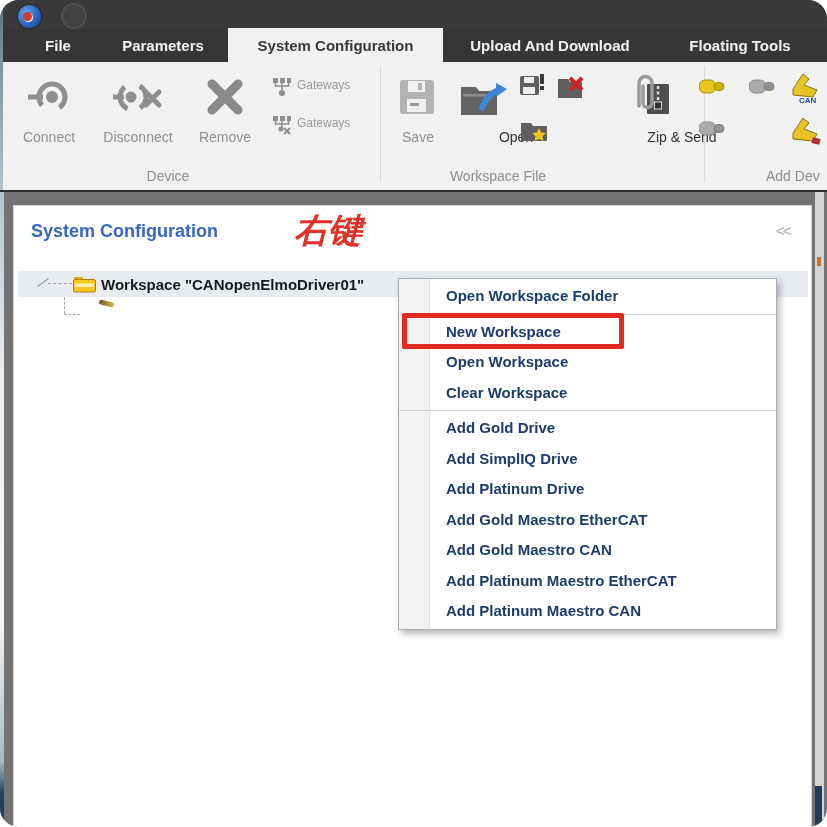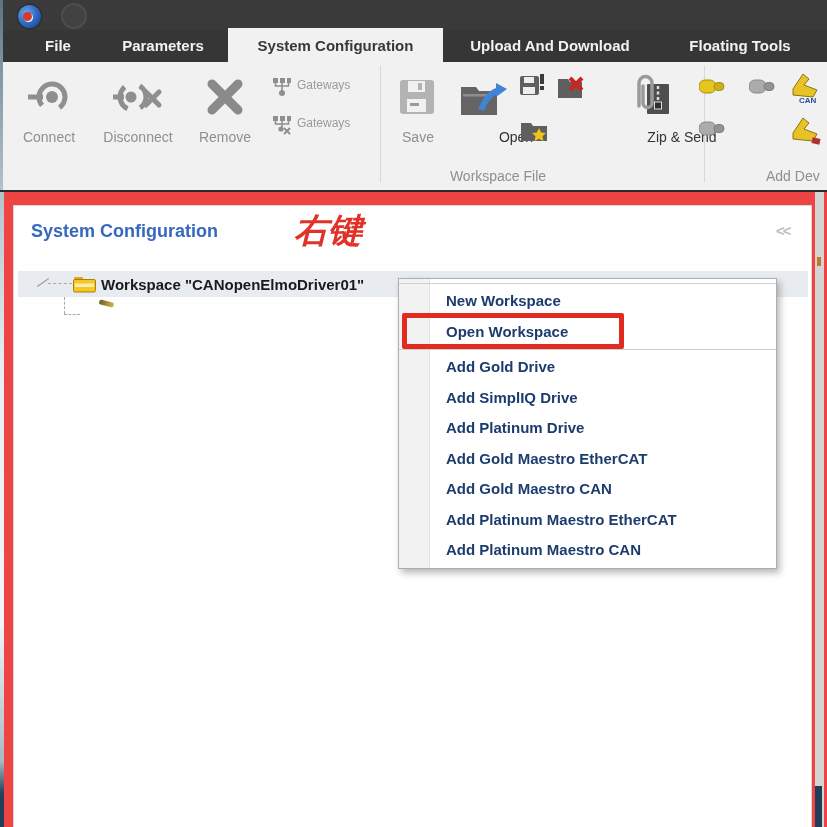--- a/index.html
+++ b/index.html
@@ -1,18 +1,18 @@
 <!DOCTYPE html>
 <html><head>
 <meta charset="utf-8">
 <style>
   * { margin:0; padding:0; box-sizing:border-box; }
   html,body { width:827px; height:827px; }
   body { font-family:"Liberation Sans", sans-serif; background:#fff; }
-  #app { position:relative; width:827px; height:827px; overflow:hidden; background:#ef4444; }
+  #app { position:relative; width:827px; height:827px; overflow:hidden; background:#737373;border-radius:19px; }
 
   
   .edge-left { position:absolute; left:0; top:0; width:4px; height:827px;
     background:linear-gradient(180deg,#5c7280 0%,#7e95a3 8%,#b9c7d0 25%,#e9eef2 45%,#f4f6f8 75%,#a9bac4 92%,#21405c 96%,#203f5b 100%); }
   .edge-right { position:absolute; left:815px; top:192px; width:9px; height:635px; background:#d4d4d4; }
   .edge-right-navy { position:absolute; left:815px; top:786px; width:7px; height:41px; background:#1f3e5a; }
   .edge-right-mark { position:absolute; left:817px; top:257px; width:4px; height:9px; background:#c2772d; }
 
   
   .titlebar { position:absolute; left:3px; top:0; width:824px; height:30px; background:#3a3a3a; }
@@ -181,20 +181,21 @@
     <div class="icon" style="left:796px;top:34px;font-size:8px;font-weight:bold;color:#1f4fa0">CAN</div>
     <svg class="icon" style="left:696px;top:58px" width="27" height="17" viewBox="0 0 27 17">
       <rect x="0" y="2" width="17" height="13" rx="6" fill="#ababab" stroke="#8a8a8a"></rect>
       <rect x="15" y="4.5" width="10" height="8" rx="4" fill="#939393" stroke="#7d7d7d"></rect>
     </svg>
     <svg class="icon" style="left:784px;top:54px" width="36" height="30" viewBox="0 0 36 30">
       <path d="M6 17 L16 2 L22 7 L17 13 L30 18 L26 25 L6 23 Z" fill="#e8c325" stroke="#8a7412"></path>
       <rect x="25" y="22" width="8" height="6" fill="#b03030" transform="rotate(12 29 25)"></rect>
     </svg>
 
+    <div class="rlbl" style="left:60px;width:210px">Device</div>
     <div class="rlbl" style="left:400px;width:190px">Workspace File</div>
     <div class="rlbl" style="left:763px;width:90px;text-align:left">Add Dev</div>
   </div>
 
   <div class="darkline"></div>
 
   <div class="edge-right"></div>
   <div class="edge-right-navy"></div>
   <div class="edge-right-mark"></div>
 
@@ -213,23 +214,25 @@
     </svg>
     <div class="tree-label">Workspace "CANopenElmoDriver01"</div>
 
     <div class="tw-child-v"></div>
     <div class="tw-child-h"></div>
     <div class="child-chip"></div>
   </div>
 
   <div class="menu">
     <div class="menu-gutter"></div>
+    <div class="mi">Open Workspace Folder</div>
     <div class="msep"></div>
     <div class="mi">New Workspace</div>
     <div class="mi">Open Workspace</div>
+    <div class="mi">Clear Workspace</div>
     <div class="msep"></div>
     <div class="mi">Add Gold Drive</div>
     <div class="mi">Add SimplIQ Drive</div>
     <div class="mi">Add Platinum Drive</div>
     <div class="mi">Add Gold Maestro EtherCAT</div>
     <div class="mi">Add Gold Maestro CAN</div>
     <div class="mi">Add Platinum Maestro EtherCAT</div>
     <div class="mi">Add Platinum Maestro CAN</div>
   </div>
 

